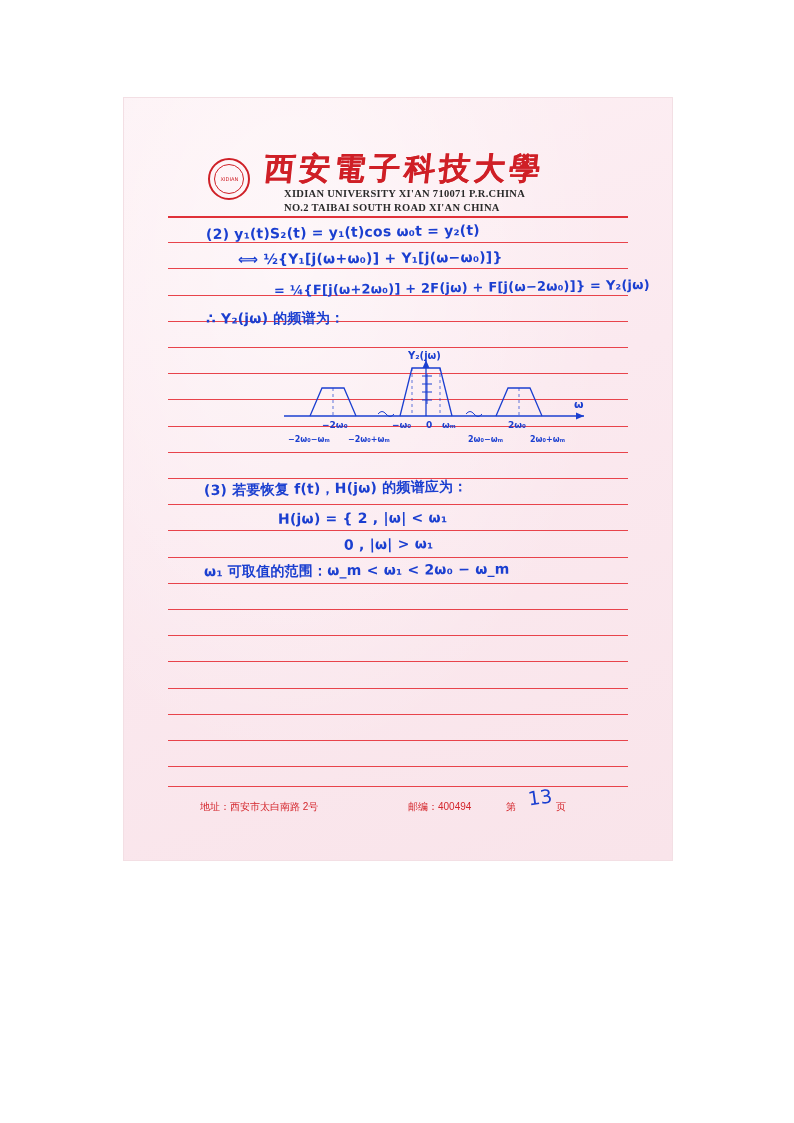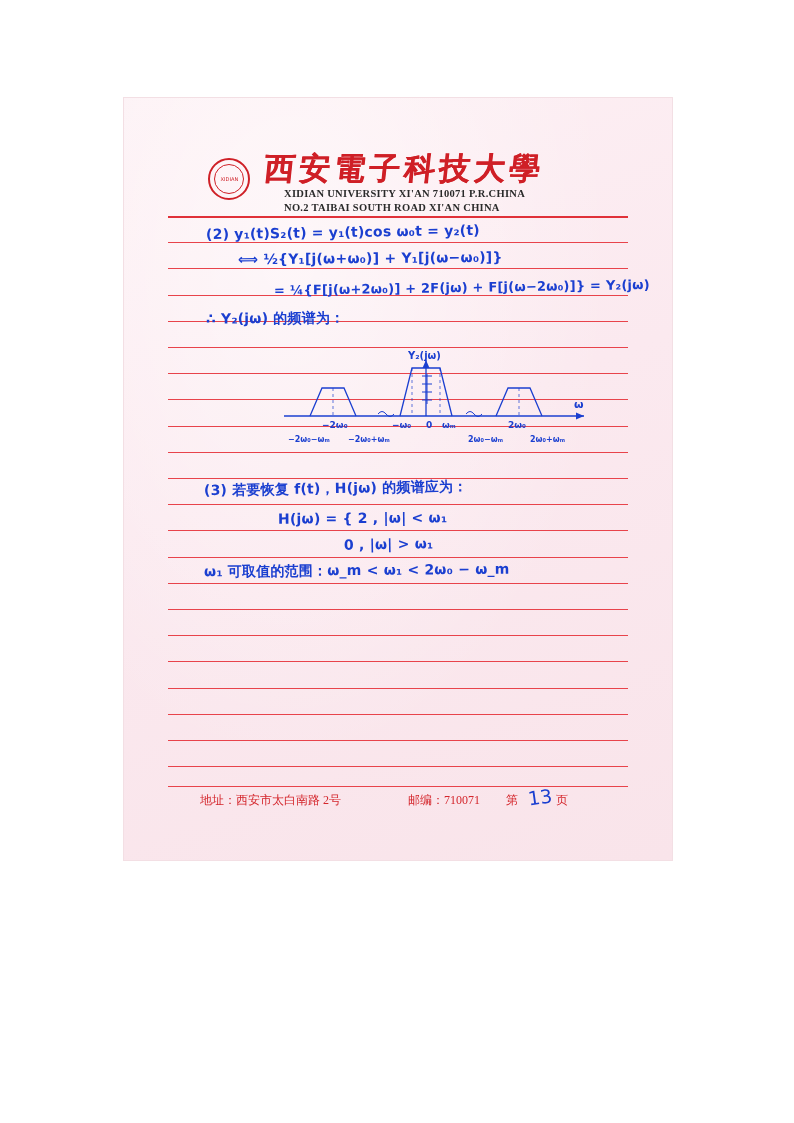--- a/index.html
+++ b/index.html
@@ -147,24 +147,24 @@
   }
   #footer-rule {
     position: absolute;
     left: 0; top: 0;
     width: 100%;
     height: 1px;
     background: #e8434b;
   }
   .foot-text {
     position: absolute;
-    top: 6px;
+    top: 14px;
     color: #d4262c;
-    font-size: 12px;
-    font-family: Liberation Serif, serif;
+    font-size: 10px;
+    font-family: Liberation Sans, sans-serif;
     white-space: nowrap;
   }
   #foot-addr { left: 32px; }
   #foot-zip { left: 240px; }
   #foot-page-pre { left: 338px; }
   #foot-page-num {
     left: 360px;
     top: 0px;
     color: #1b3fd0;
     font-size: 19px;
@@ -262,18 +262,18 @@
       <text x="14" y="96" font-family="DejaVu Sans, sans-serif" font-size="8" fill="#1b3fd0">−2ω₀−ωₘ</text>
       <text x="74" y="96" font-family="DejaVu Sans, sans-serif" font-size="8" fill="#1b3fd0">−2ω₀+ωₘ</text>
       <text x="194" y="96" font-family="DejaVu Sans, sans-serif" font-size="8" fill="#1b3fd0">2ω₀−ωₘ</text>
       <text x="256" y="96" font-family="DejaVu Sans, sans-serif" font-size="8" fill="#1b3fd0">2ω₀+ωₘ</text>
     </svg>
   </div>
 
   <div id="footer">
     <div id="footer-rule"></div>
     <div class="foot-text" id="foot-addr">地址：西安市太白南路 2号</div>
-    <div class="foot-text" id="foot-zip">邮编：710071</div>
+    <div class="foot-text" id="foot-zip">邮编：400494</div>
     <div class="foot-text" id="foot-page-pre">第</div>
     <div class="foot-text" id="foot-page-num">13</div>
     <div class="foot-text" id="foot-page-suf">页</div>
   </div>
 </div>
 
 </body></html>

